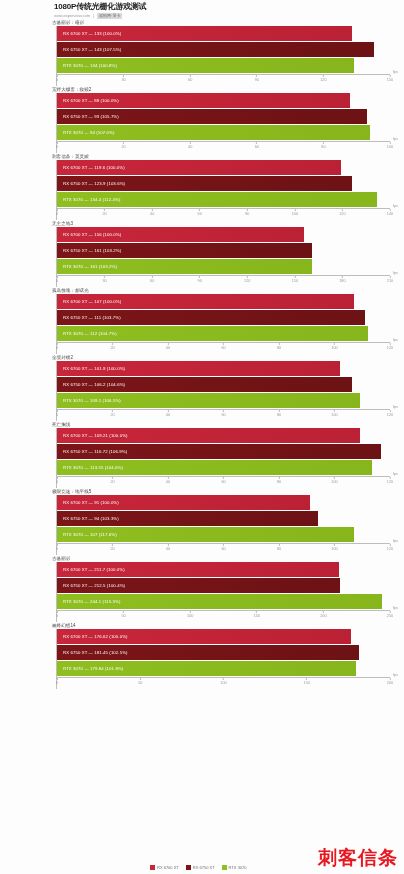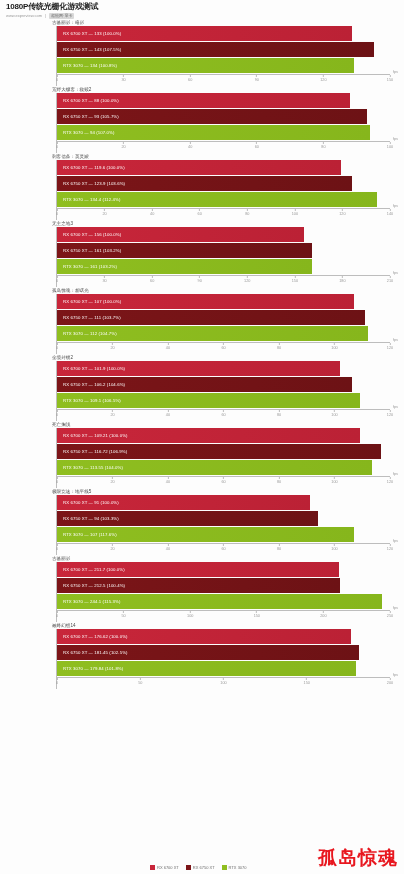--- a/index.html
+++ b/index.html
@@ -11,21 +11,21 @@
     overflow: hidden;
   }
   #page {
     position: relative;
     width: 404px;
     height: 874px;
     background: #fdfdfd;
   }
 
   
-  .page-header { padding: 2px 6px 0 6px; }
+  .page-header { padding: 2px 6px 0 6px; margin-left: 48px; }
   .page-title {
     font-size: 8px;
     font-weight: bold;
     color: #1a1a1a;
     letter-spacing: -0.2px;
     line-height: 10px;
     white-space: nowrap;
   }
   .page-subline {
     margin-top: 1px;
@@ -696,15 +696,15 @@
     <div class="legend-item">
       <span class="legend-swatch c2"></span>
       <span class="legend-label">RX 6750 XT</span>
     </div>
     <div class="legend-item">
       <span class="legend-swatch c3"></span>
       <span class="legend-label">RTX 3070</span>
     </div>
   </div>
 
-  <div class="watermark">孤岛惊魂</div>
+  <div class="watermark">刺客信条</div>
 
 </div>
 
 </body></html>

